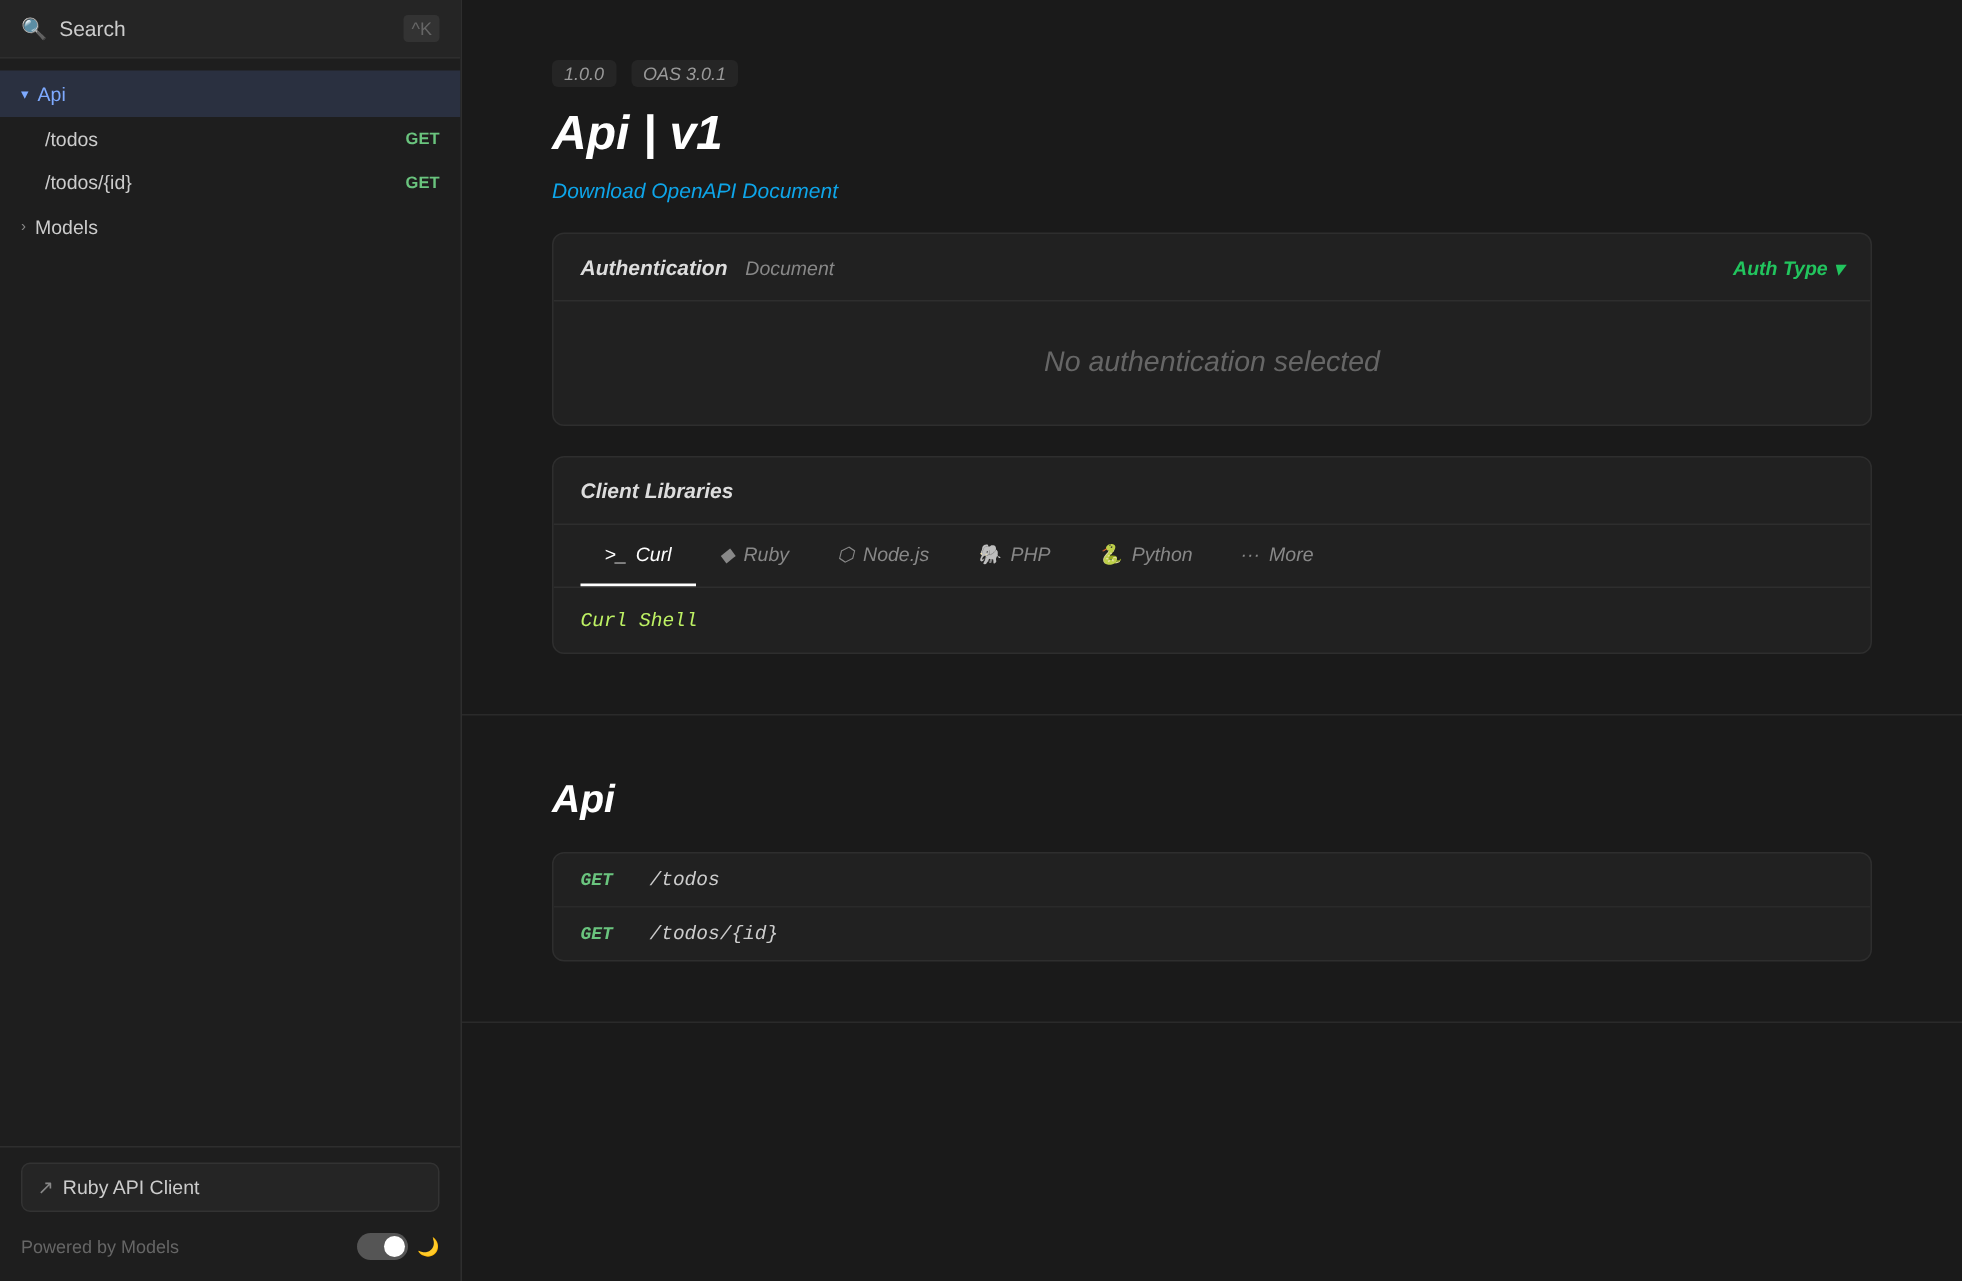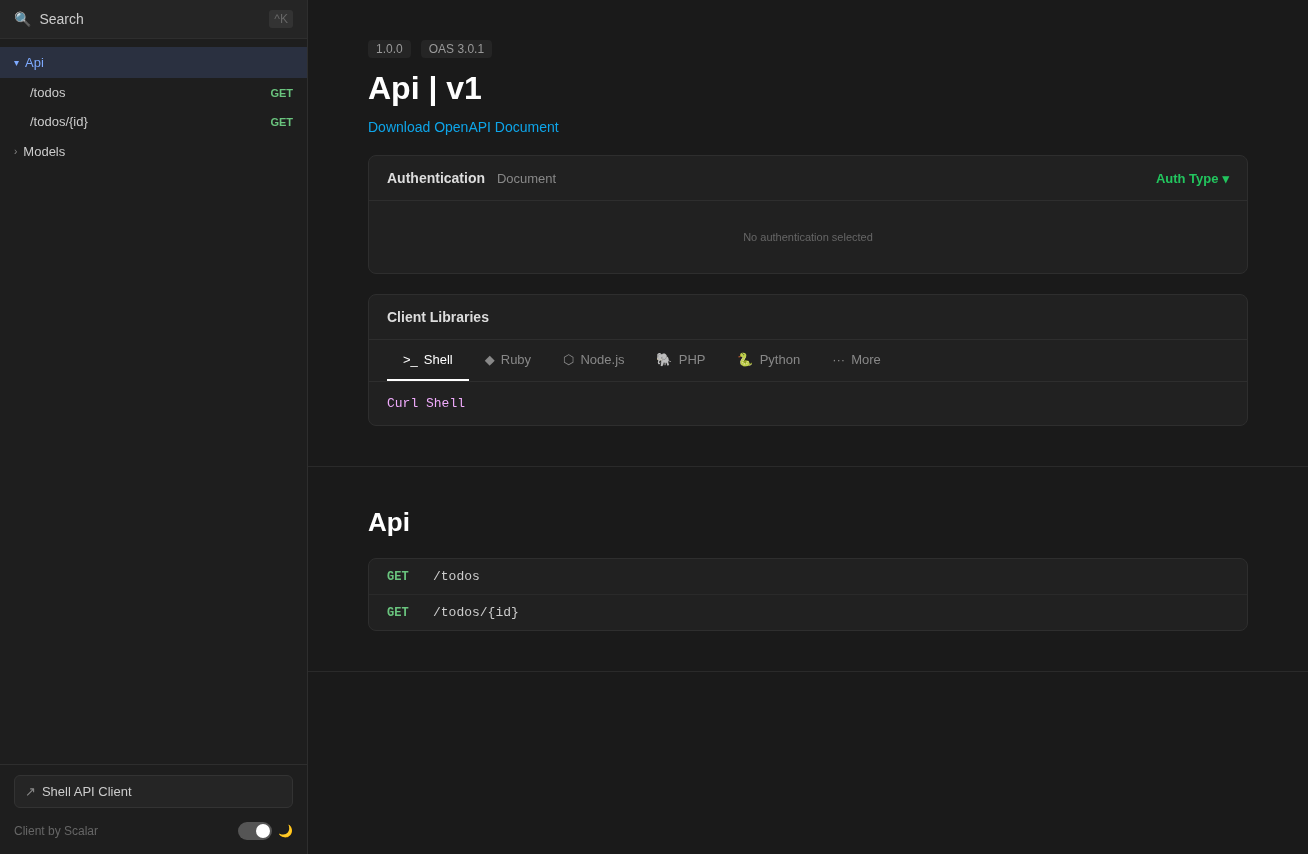--- a/index.html
+++ b/index.html
@@ -124,20 +124,21 @@
       top: 2px;
       right: 2px;
     }
     .moon-icon { font-size: 12px; color: #aaa; }
 
     
     #main {
       flex: 1;
       overflow-y: auto;
       background: #1a1a1a;
+      font-style: italic;
     }
 
     .content-section {
       padding: 40px 60px;
       border-bottom: 1px solid #2a2a2a;
     }
 
     .version-badges {
       display: flex;
       gap: 10px;
@@ -196,21 +197,21 @@
       padding: 12px 18px;
       color: #bbb;
       font-size: 14px;
       font-family: 'Courier New', monospace;
     }
 
     .auth-body {
       padding: 30px 18px;
       text-align: center;
       color: #666;
-      font-size: 11px;
+      font-size: 19px;
     }
 
     
     .client-tabs {
       display: flex;
       align-items: center;
       gap: 0;
       padding: 0 18px;
       border-bottom: 1px solid #2e2e2e;
       overflow-x: auto;
@@ -229,21 +230,21 @@
     .client-tab.active {
       color: #fff;
       border-bottom: 2px solid #fff;
     }
     .tab-icon { font-size: 13px; }
 
     .client-content {
       padding: 14px 18px;
       font-family: 'Courier New', monospace;
       font-size: 13px;
-      color: #f0abfc;
+      color: #bef264;
     }
 
     
     .api-section-title {
       font-size: 26px;
       font-weight: 700;
       color: #fff;
       margin-bottom: 20px;
     }
 
@@ -314,24 +315,24 @@
     </div>
     <div class="models-header">
       <span class="chevron">›</span>
       <span>Models</span>
     </div>
   </nav>
 
   <div class="sidebar-footer">
     <div class="open-api-client">
       <span class="arrow-icon">↗</span>
-      <span>Shell API Client</span>
+      <span>Ruby API Client</span>
     </div>
     <div class="powered-by">
-      <span class="powered-by-text">Client by Scalar</span>
+      <span class="powered-by-text">Powered by Models</span>
       <div class="theme-toggle">
         <div class="toggle-track">
           <div class="toggle-thumb"></div>
         </div>
         <span class="moon-icon">🌙</span>
       </div>
     </div>
   </div>
 </div>
 
@@ -365,21 +366,21 @@
     </div>
 
     
     <div class="card">
       <div class="card-header">
         <span>Client Libraries</span>
       </div>
       <div class="client-tabs">
         <div class="client-tab active">
           <span class="tab-icon">&gt;_</span>
-          <span>Shell</span>
+          <span>Curl</span>
         </div>
         <div class="client-tab">
           <span class="tab-icon">◆</span>
           <span>Ruby</span>
         </div>
         <div class="client-tab">
           <span class="tab-icon">⬡</span>
           <span>Node.js</span>
         </div>
         <div class="client-tab">

